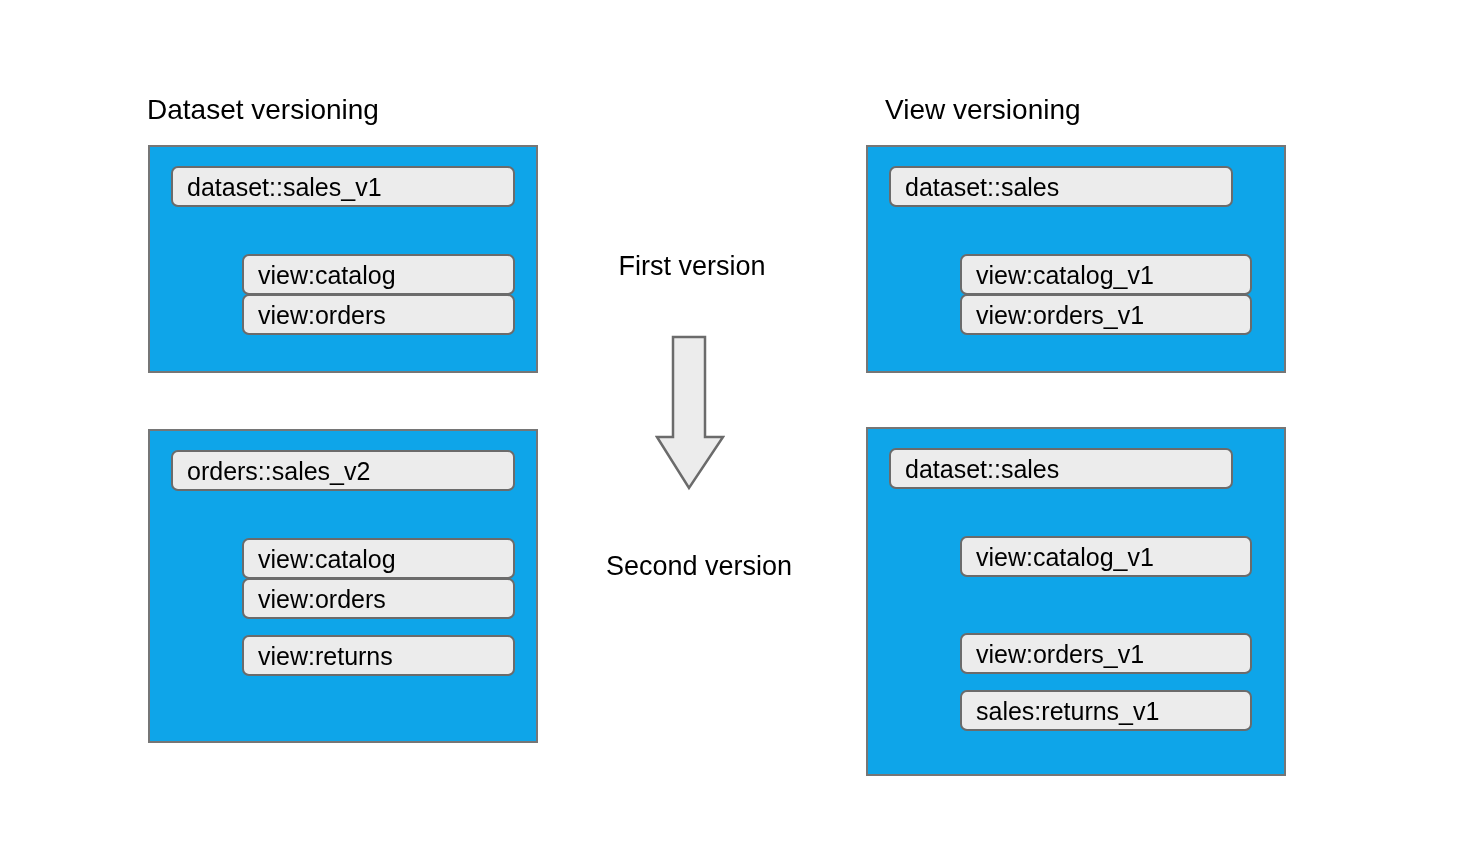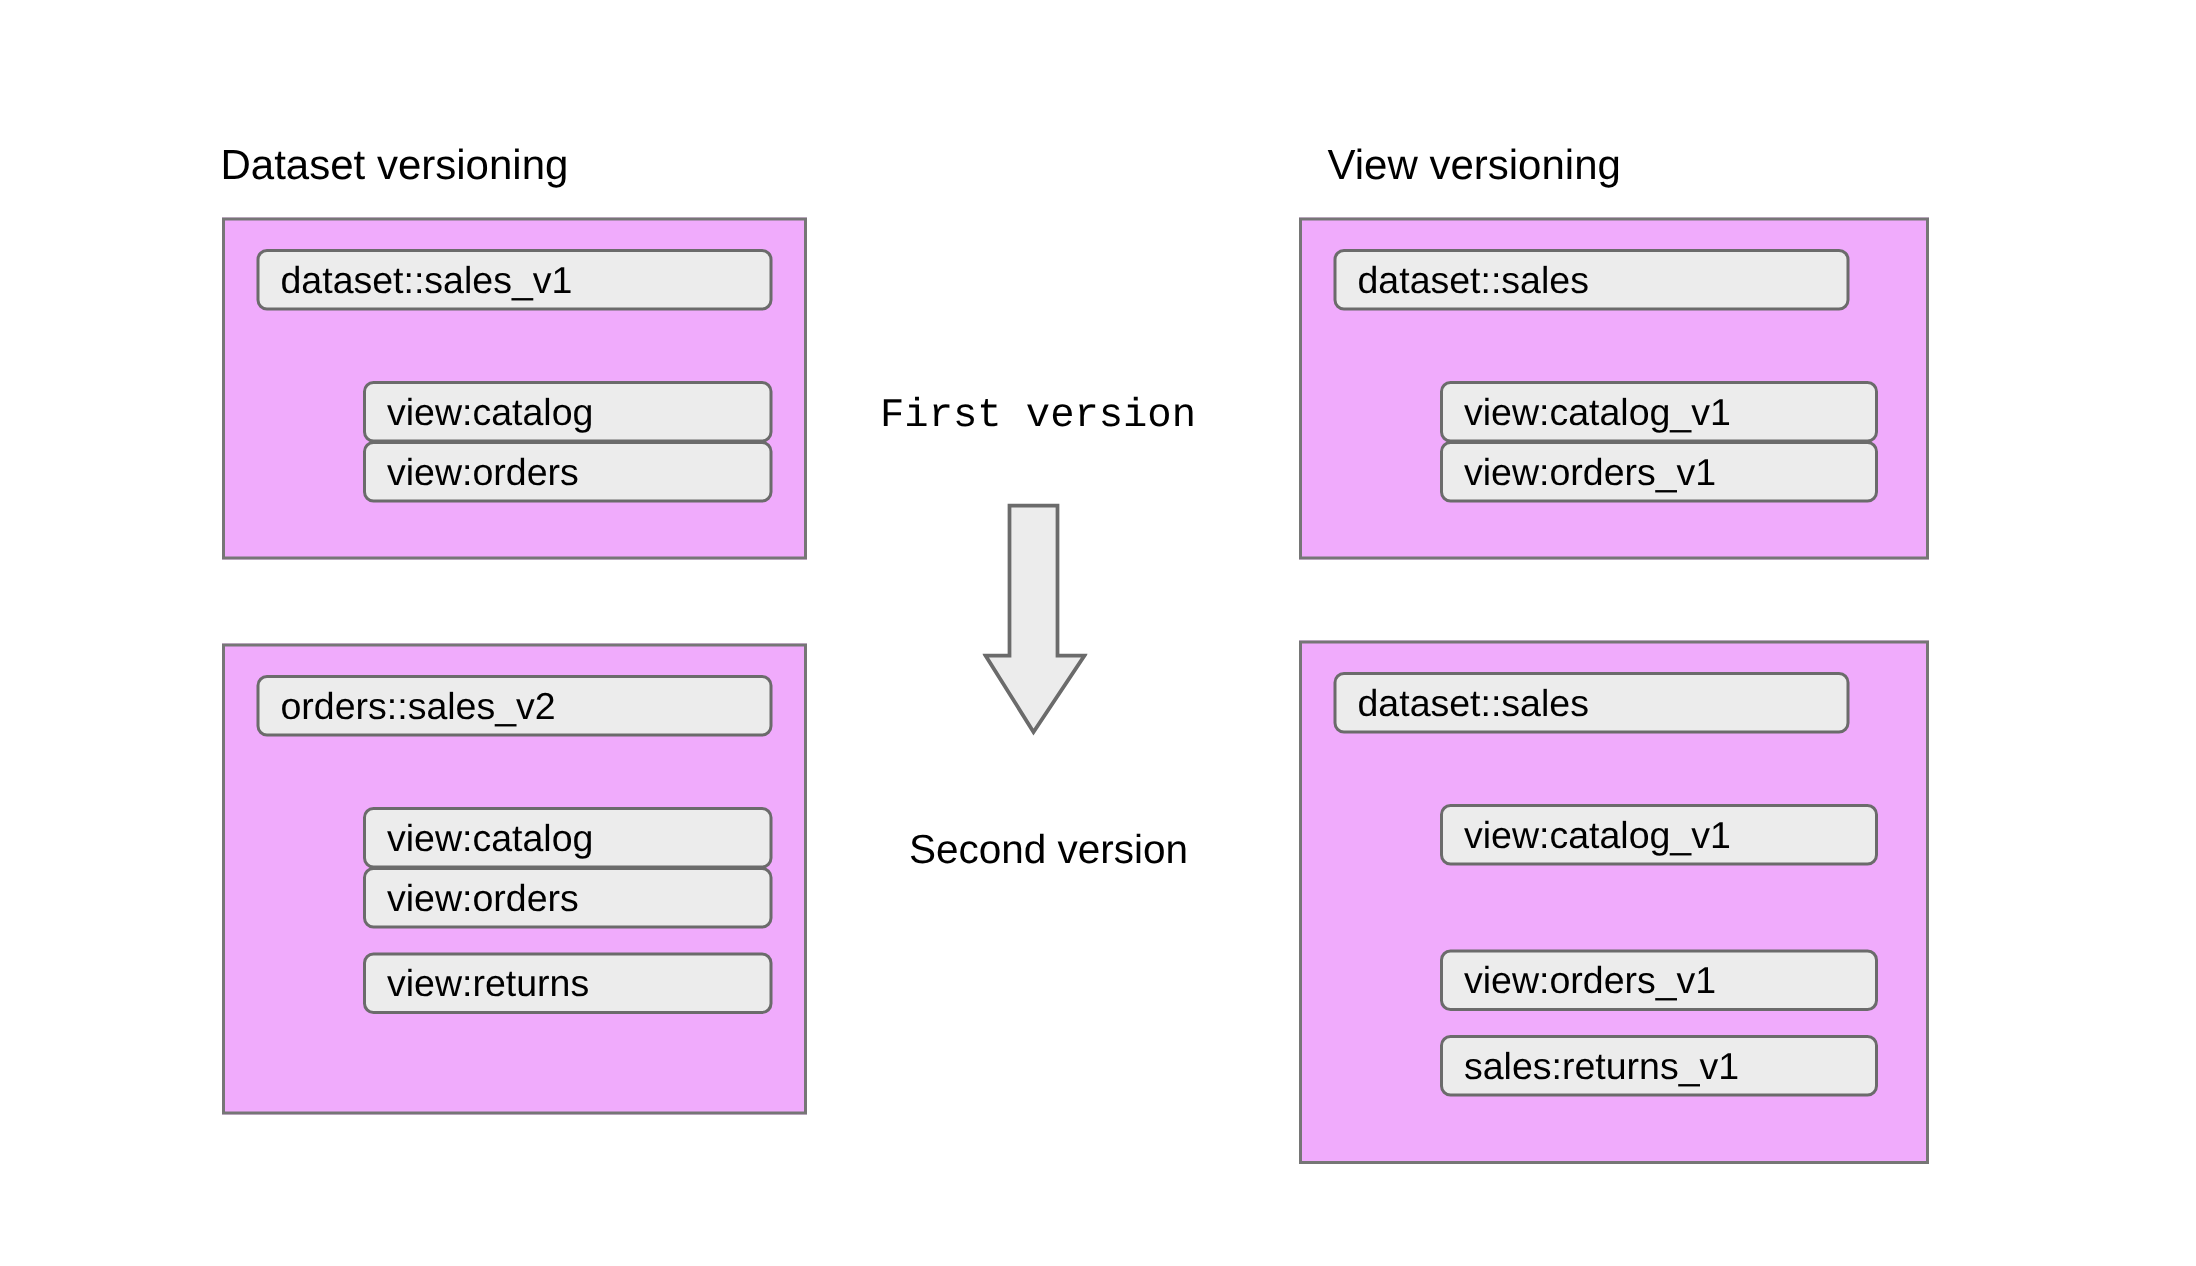--- a/index.html
+++ b/index.html
@@ -25,21 +25,21 @@
     white-space: nowrap;
     letter-spacing: 0px;
   }
   #title-dataset { left: 147px; top: 93px; }
   #title-view    { left: 885px; top: 93px; }
 
   
   .group-box {
     position: absolute;
     box-sizing: border-box;
-    background: #f0abfc;
+    background: #0ea5e9;
     border: 2px solid #767676;
   }
   #box-left-top     { left: 148px; top: 145px; width: 390px; height: 228px; }
   #box-left-bottom  { left: 148px; top: 429px; width: 390px; height: 314px; }
   #box-right-top    { left: 866px; top: 145px; width: 420px; height: 228px; }
   #box-right-bottom { left: 866px; top: 427px; width: 420px; height: 349px; }
 
   
   .pill {
     position: absolute;
@@ -81,21 +81,21 @@
   
   .center-label {
     position: absolute;
     font-size: 27px;
     line-height: 32px;
     color: #000000;
     white-space: nowrap;
     text-align: center;
     transform: translateX(-50%);
   }
-  #label-first  { left: 692px; top: 262px; font-family: Liberation Mono, monospace; }
+  #label-first  { left: 692px; top: 250px; }
   #label-second { left: 699px; top: 550px; }
 
   
   #arrow {
     position: absolute;
     left: 655px;
     top: 335px;
     width: 70px;
     height: 156px;
   }

